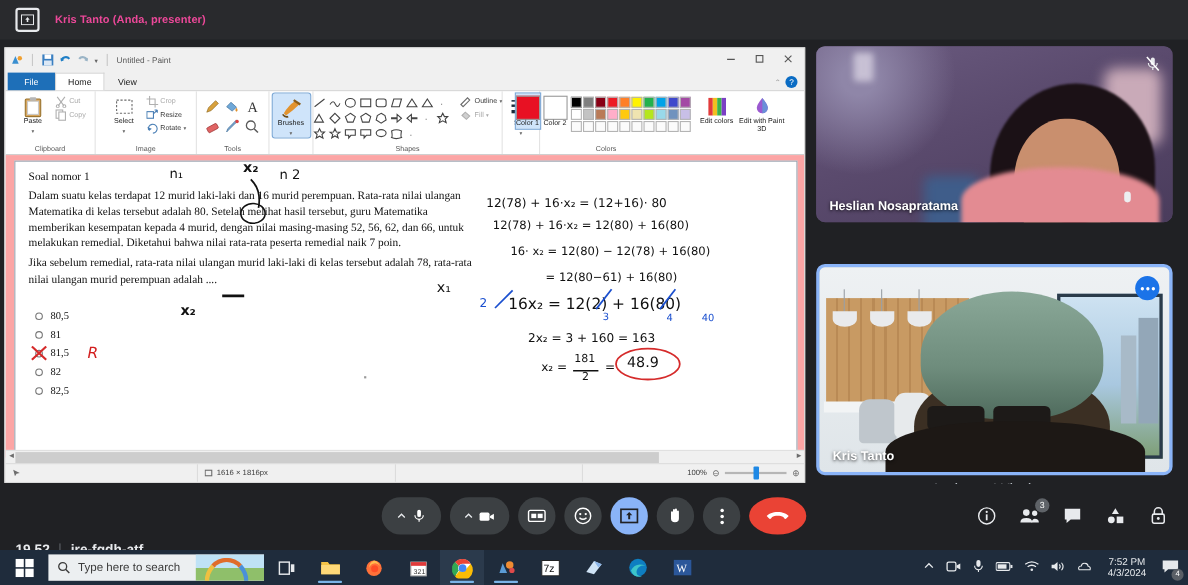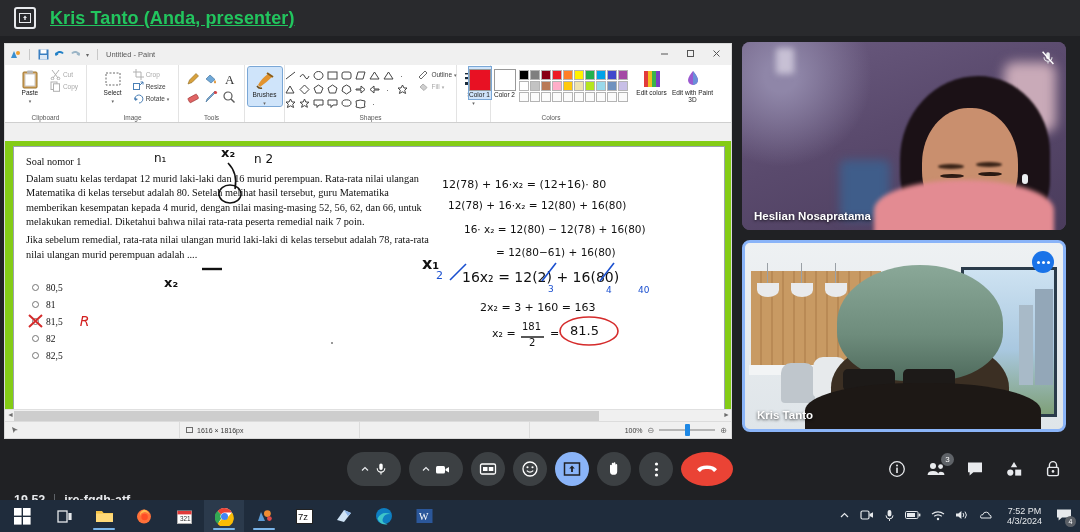--- a/index.html
+++ b/index.html
@@ -16,23 +16,22 @@
     position: absolute; left: 0; top: 0; width: 1080px; height: 36px;
     background: #292a2d; display: flex; align-items: center;
   }
   .present-chip {
     width: 22px; height: 22px; margin-left: 14px;
     border: 2px solid #e8eaed; border-radius: 3px;
     display: flex; align-items: center; justify-content: center;
   }
   .present-chip svg { display: block; }
   .topbar-title {
-    margin-left: 14px; color: #22c55e; font-size: 18px; font-weight: bold;
+    margin-left: 14px; color: #ec4899; font-size: 10px; font-weight: bold;
     letter-spacing: .1px;
-    text-decoration: underline;
   }
   .stop-present-btn {
     position: absolute; right: 12px; top: 6px;
     background: #8ab4f8; color: #202124;
     font-size: 12.5px; border: none; border-radius: 4px;
     padding: 6px 11px; cursor: pointer; font-family: "Liberation Sans", sans-serif;
   }
 
   
   .paint-window {
@@ -94,21 +93,21 @@
   .sw { width: 10px; height: 10px; border: 1px solid #b4b4b4; }
   .color1box, .color2box {
     width: 22px; height: 22px; border: 1px solid #999;
   }
   .colorcell { display:flex; flex-direction: column; align-items:center; font-size:6.5px; color:#202020; gap:1px; padding-top:2px;}
   .colorcell.sel { background: #cfe4fa; outline: 1px solid #7aa7d6; }
   .brushsel { background: #cfe4fa; outline: 1px solid #7aa7d6; border-radius: 2px; }
 
   .canvas-area {
     position: absolute; left: 0; top: 97px; width: 728px; height: 275px;
-    background: #84cc16; overflow: hidden;
+    background: #fca5a5; overflow: hidden;
   }
   .canvas-sheet {
     position: absolute; left: 8px; top: 5px; width: 712px; height: 268px;
     background: #fff; border: 1px solid #9aa3b0;
   }
   .problem {
     position: absolute; left: 12px; top: 8px; width: 405px;
     font-family: "Liberation Serif", serif; font-size: 10.3px; color: #111; line-height: 1.42;
   }
   .problem .ttl { display:block; margin-bottom: 2px; }
@@ -140,21 +139,21 @@
   }
   .st-cell { display: flex; align-items: center; gap: 3px; height: 17px; padding: 0 6px; border-right: 1px solid #dcdcdc; }
   .zoom-wrap { margin-left: auto; display: flex; align-items: center; gap: 5px; padding-right: 6px; }
   .zoom-track { width: 56px; height: 2px; background: #b6b6b6; position: relative; }
   .zoom-knob { position: absolute; left: 26px; top: -5px; width: 5px; height: 12px; background: #1e88e5; border-radius: 1px; }
 
   
   .tile {
     position: absolute; right: 14px; width: 324px; border-radius: 8px; overflow: hidden;
   }
-  .tile-1 { top: 42px; height: 188px; background: #5b4a6e; text-align: center; }
+  .tile-1 { top: 42px; height: 160px; background: #5b4a6e; text-align: center; }
   .tile-2 { top: 240px; height: 192px; background: #cfd8dc; border: 3px solid #8ab4f8; }
   .tile-name {
     position: absolute; left: 12px; bottom: 8px; color: #fff; font-size: 11.5px;
     font-weight: bold; text-shadow: 0 1px 3px rgba(0,0,0,.8); z-index: 5;
   }
   .mute-ico { position: absolute; right: 10px; top: 8px; z-index: 5; }
   .more-dots {
     position: absolute; right: 9px; top: 8px; width: 22px; height: 22px;
     border-radius: 50%; background: #1a73e8; display: flex; align-items: center;
     justify-content: center; gap: 2px; z-index: 5;
@@ -296,20 +295,27 @@
           </div>
         <div class="win-ctrl">
             <svg width="11" height="11" viewBox="0 0 11 11">
               <line x1="2.5" y1="2.5" x2="8.5" y2="8.5" stroke="#555" stroke-width="1"></line>
               <line x1="8.5" y1="2.5" x2="2.5" y2="8.5" stroke="#555" stroke-width="1"></line>
             </svg>
           </div>
       </div>
     </div>
 
+    <div class="paint-tabs">
+      <div class="ptab file">File</div>
+      <div class="ptab active">Home</div>
+      <div class="ptab">View</div>
+      <div class="collapse-caret">⌃</div>
+      <div class="help-dot">?</div>
+    </div>
 
     <div class="ribbon">
 
       <div class="rgroup" style="width:82px;">
         <div class="rgroup-body">
           <div class="bigbtn">
             <svg class="ico" width="20" height="20" viewBox="0 0 20 20">
                 <rect x="3" y="3" width="14" height="16" rx="1" fill="#d7a55c" stroke="#9b742f"></rect>
                 <rect x="5" y="5" width="10" height="12" fill="#fff" stroke="#c9c9c9"></rect>
                 <rect x="7" y="1.5" width="6" height="3" rx="1" fill="#b6b6b6"></rect>
@@ -607,21 +613,21 @@
 
         <span class="hand" style="left:140px;top:4px;font-size:12px;">n₁</span>
         <span class="hand" style="left:207px;top:-2px;font-size:13px;font-weight:bold;">x₂</span>
         <span class="hand" style="left:240px;top:5px;font-size:12px;">n 2</span>
         <svg style="position:absolute;left:200px;top:10px;" width="40" height="42">
           <path d="M14 6 q10 10 7 26" stroke="#111" stroke-width="1.6" fill="none"></path>
         </svg>
         <svg style="position:absolute;left:203px;top:36px;" width="26" height="22">
           <ellipse cx="13" cy="11" rx="11" ry="9" stroke="#111" stroke-width="1.4" fill="none"></ellipse>
         </svg>
-        <span class="hand" style="left:408px;top:107px;font-size:16px;font-weight:bold;">x₁</span>
+        <span class="hand" style="left:383px;top:107px;font-size:13px;font-weight:normal;">x₁</span>
 
         <div class="opts">
           <div class="opt">
             <span class="radio"></span>
             <span>80,5</span>
           </div>
           <div class="opt">
             <span class="radio"></span>
             <span>81</span>
           </div>
@@ -673,21 +679,21 @@
           <span class="hand" style="left:58px;top:178px;font-size:11px;">x₂ =</span>
           <span class="hand" style="left:88px;top:172px;font-size:10px;">181</span>
           <svg style="position:absolute;left:86px;top:186px;" width="26" height="4">
               <line x1="1" y1="2" x2="24" y2="2" stroke="#111" stroke-width="1.4"></line>
             </svg>
           <span class="hand" style="left:95px;top:188px;font-size:10px;">2</span>
           <span class="hand" style="left:116px;top:178px;font-size:11px;">=</span>
           <svg style="position:absolute;left:124px;top:166px;" width="62" height="32">
             <ellipse cx="31" cy="16" rx="29" ry="14" stroke="#d52b2b" stroke-width="1.6" fill="none"></ellipse>
           </svg>
-          <span class="hand" style="left:136px;top:174px;font-size:13px;">81.5</span>
+          <span class="hand" style="left:136px;top:174px;font-size:13px;">48.9</span>
         </div>
 
         <span style="position:absolute;left:317px;top:195px;width:2px;height:2px;background:#999;"></span>
       </div>
     </div>
 
     <div class="paint-scroll-h">
       <span class="scroll-arrow" style="left:2px;">◄</span>
       <div class="scroll-thumb-h"></div>
       <span class="scroll-arrow" style="right:3px;">►</span>
@@ -886,20 +892,29 @@
 
   <div class="taskbar">
     <div class="start">
       <svg width="17" height="17" viewBox="0 0 17 17">
           <rect x="0" y="0" width="7.6" height="7.6" fill="#fff"></rect>
           <rect x="9" y="0" width="7.6" height="7.6" fill="#fff"></rect>
           <rect x="0" y="9" width="7.6" height="7.6" fill="#fff"></rect>
           <rect x="9" y="9" width="7.6" height="7.6" fill="#fff"></rect>
         </svg>
     </div>
+    <div class="tsearch">
+      <svg width="12" height="12" viewBox="0 0 12 12">
+          <circle cx="5" cy="5" r="3.6" fill="none" stroke="#3b3b3b" stroke-width="1.2"></circle>
+          <line x1="7.6" y1="7.6" x2="11" y2="11" stroke="#3b3b3b" stroke-width="1.3"></line>
+        </svg>
+      <span>Type here to search</span>
+      <span class="img"></span>
+      <span class="rainbow"></span>
+    </div>
     <div class="tbtn">
       <svg width="17" height="15" viewBox="0 0 17 15">
           <rect x="2" y="2" width="9" height="11" fill="none" stroke="#e6e9ec" stroke-width="1.3"></rect>
           <rect x="12.4" y="4" width="3.2" height="7" fill="#e6e9ec"></rect>
         </svg>
     </div>
     <div class="tbtn run">
       <svg width="19" height="16" viewBox="0 0 19 16">
           <path d="M1 3 h6 l1.6 2 H18 v9 H1Z" fill="#f5c346"></path>
           <path d="M1 5.6 h17 V14 H1Z" fill="#ffd978"></path>

